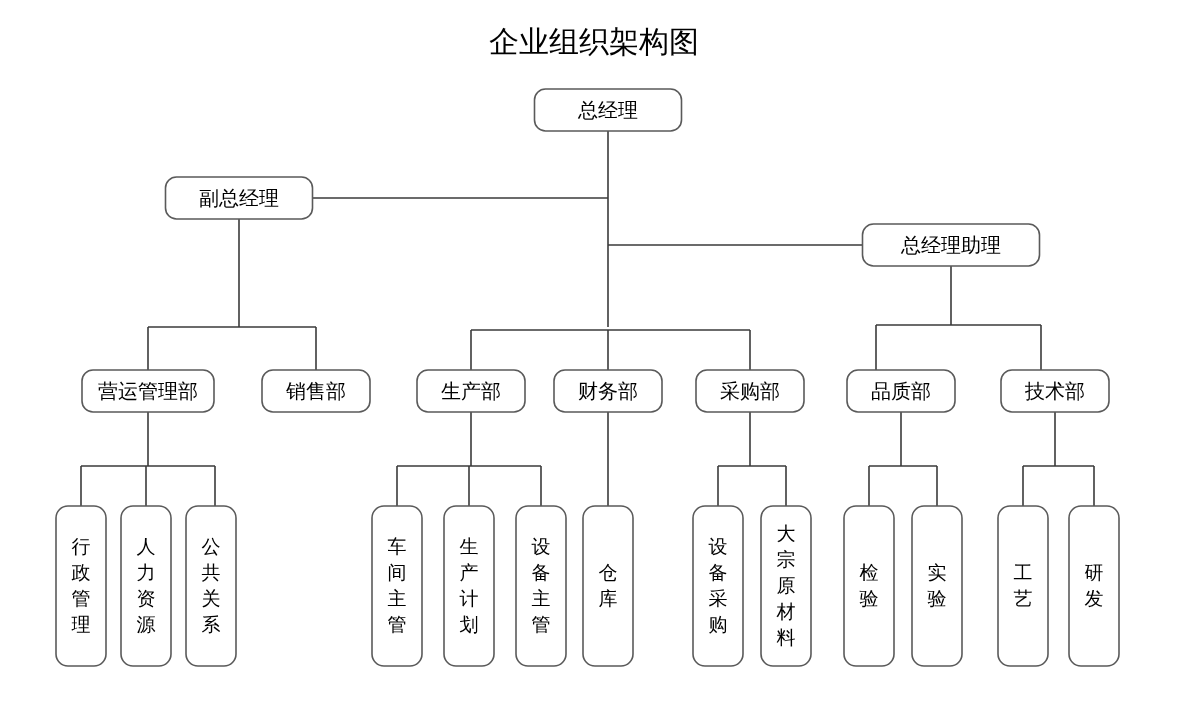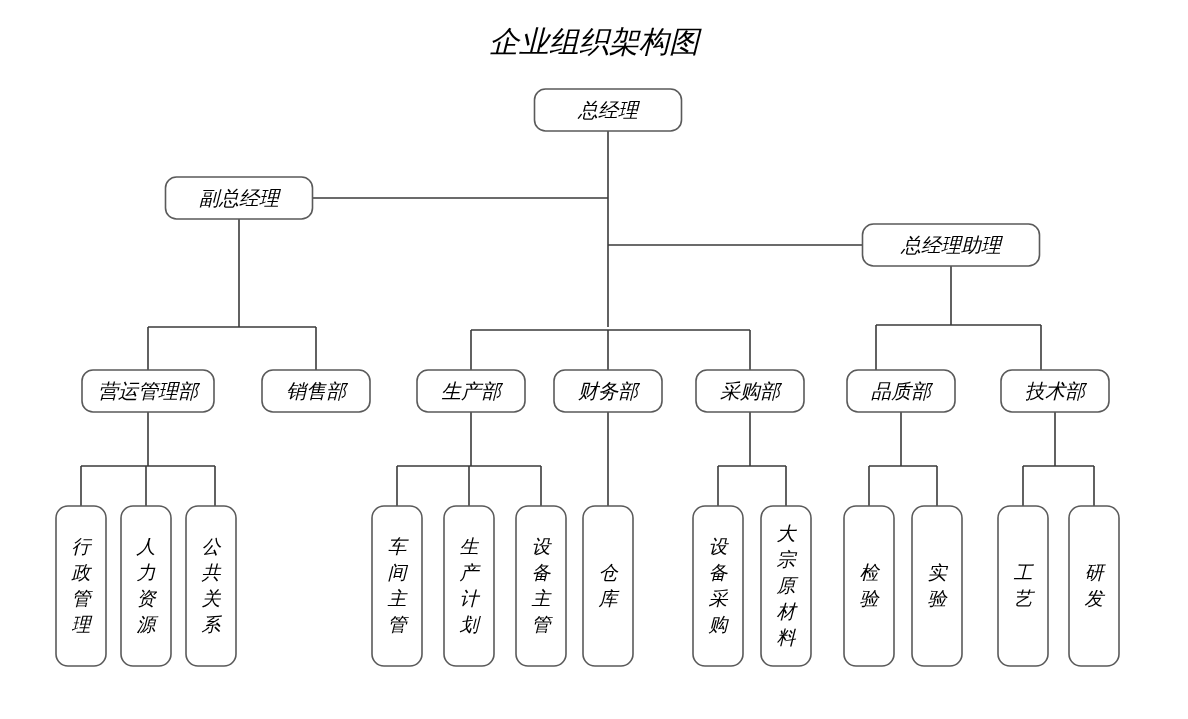--- a/index.html
+++ b/index.html
@@ -11,21 +11,20 @@
     width: 1188px;
     height: 719px;
     font-family: "DejaVu Sans", "Liberation Sans", sans-serif;
     overflow: hidden;
   }
   #chart-root {
     position: relative;
     width: 1188px;
     height: 719px;
     background: #ffffff;
-    font-style: italic;
   }
   svg.org-canvas {
     position: absolute;
     top: 0;
     left: 0;
     width: 1188px;
     height: 719px;
     display: block;
   }
   .chart-title {

